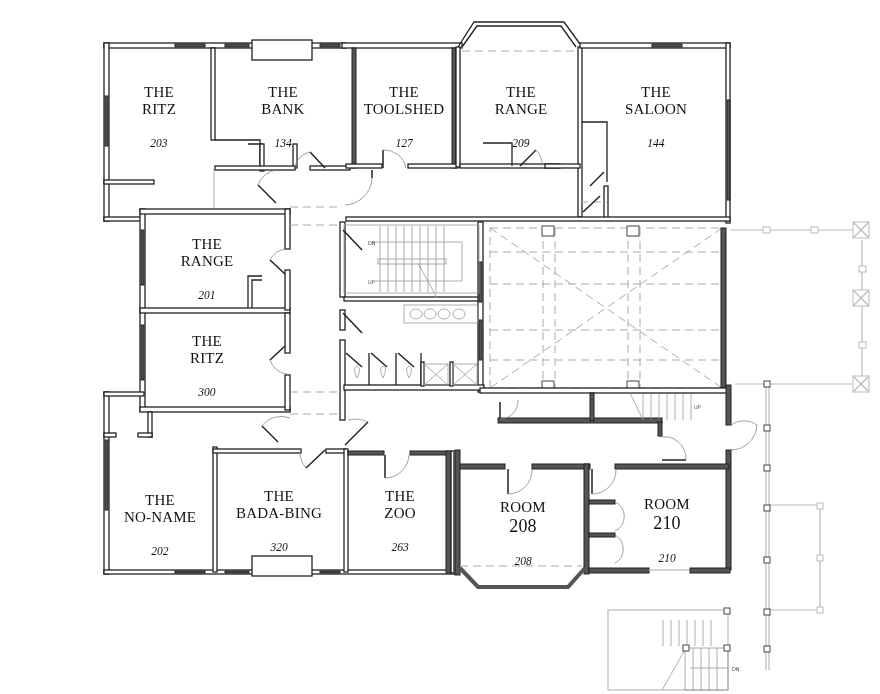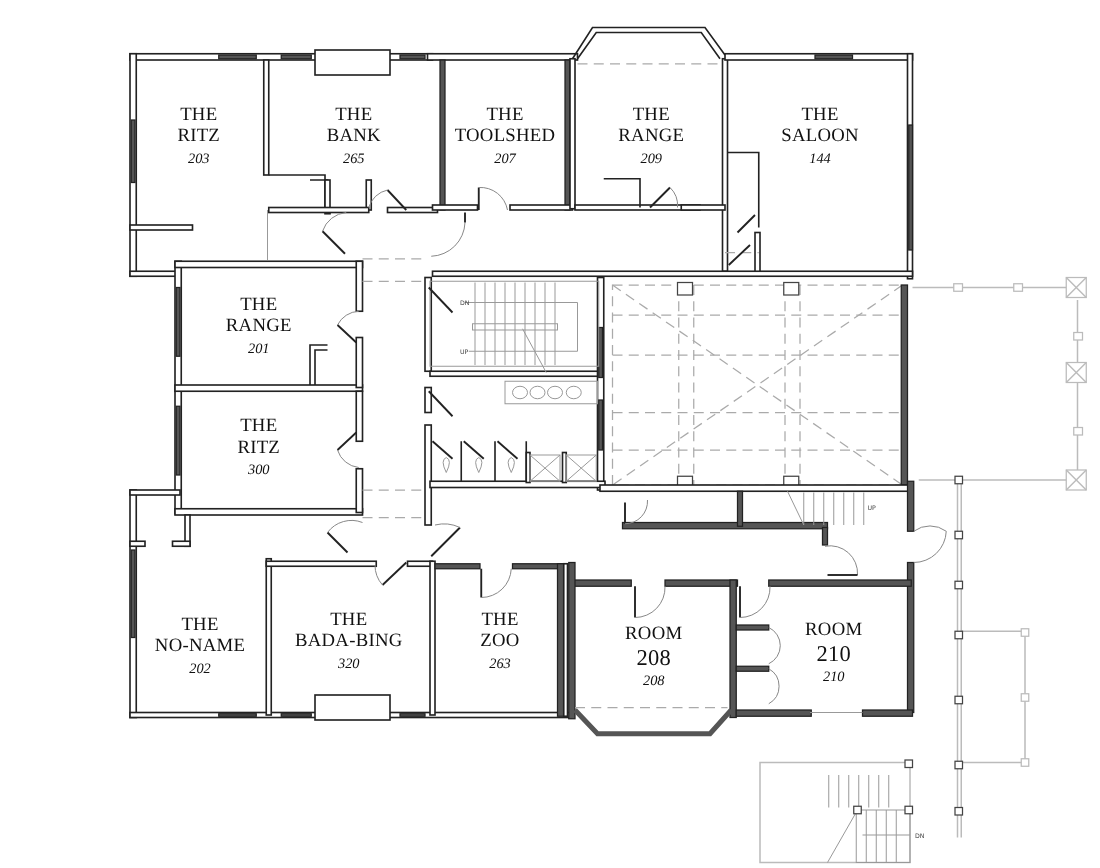--- a/index.html
+++ b/index.html
@@ -10,21 +10,21 @@
   .wline { stroke:#222; stroke-width:1.3; fill:none; }
   .dash { stroke:#aaa; stroke-width:1; stroke-dasharray:8 5; fill:none; }
   .thin { stroke:#999; stroke-width:0.8; fill:none; }
   .swing { stroke:#888; stroke-width:0.8; fill:none; }
   .door { stroke:#222; stroke-width:1.5; fill:none; }
   .porch { stroke:#bbb; stroke-width:1.2; fill:none; }
   .post { fill:#fff; stroke:#444; stroke-width:1; }
   .post-light { fill:#fff; stroke:#bbb; stroke-width:1; }
   .room-label { position:absolute; text-align:center; font-family:Liberation Serif, serif; color:#111; line-height:1.15; transform:translateX(-50%); }
   .room-label .l1, .room-label .l2 { font-size:15px; display:block; letter-spacing:0.2px; }
-  .room-label .num { font-size:11.5px; font-style:italic; display:block; margin-top:2px; }
+  .room-label .num { font-size:11.5px; font-style:italic; display:block; margin-top:18px; }
   .room-label.big .l2 { font-size:18px; }
   .tiny { position:absolute; font-family:"DejaVu Sans", sans-serif; font-size:5px; color:#444; }
 </style>
 </head>
 <body>
 
 <svg id="plan" viewBox="0 0 880 694" xmlns="http://www.w3.org/2000/svg">
 
   <g>
 
@@ -334,26 +334,26 @@
 </svg>
 
 <div class="room-label" style="left:159px;top:84px;">
   <span class="l1">THE</span>
   <span class="l2">RITZ</span>
   <span class="num">203</span>
 </div>
 <div class="room-label" style="left:283px;top:84px;">
   <span class="l1">THE</span>
   <span class="l2">BANK</span>
-  <span class="num">265</span>
+  <span class="num">134</span>
 </div>
 <div class="room-label" style="left:404px;top:84px;">
   <span class="l1">THE</span>
   <span class="l2">TOOLSHED</span>
-  <span class="num">207</span>
+  <span class="num">127</span>
 </div>
 <div class="room-label" style="left:521px;top:84px;">
   <span class="l1">THE</span>
   <span class="l2">RANGE</span>
   <span class="num">209</span>
 </div>
 <div class="room-label" style="left:656px;top:84px;">
   <span class="l1">THE</span>
   <span class="l2">SALOON</span>
   <span class="num">144</span>

